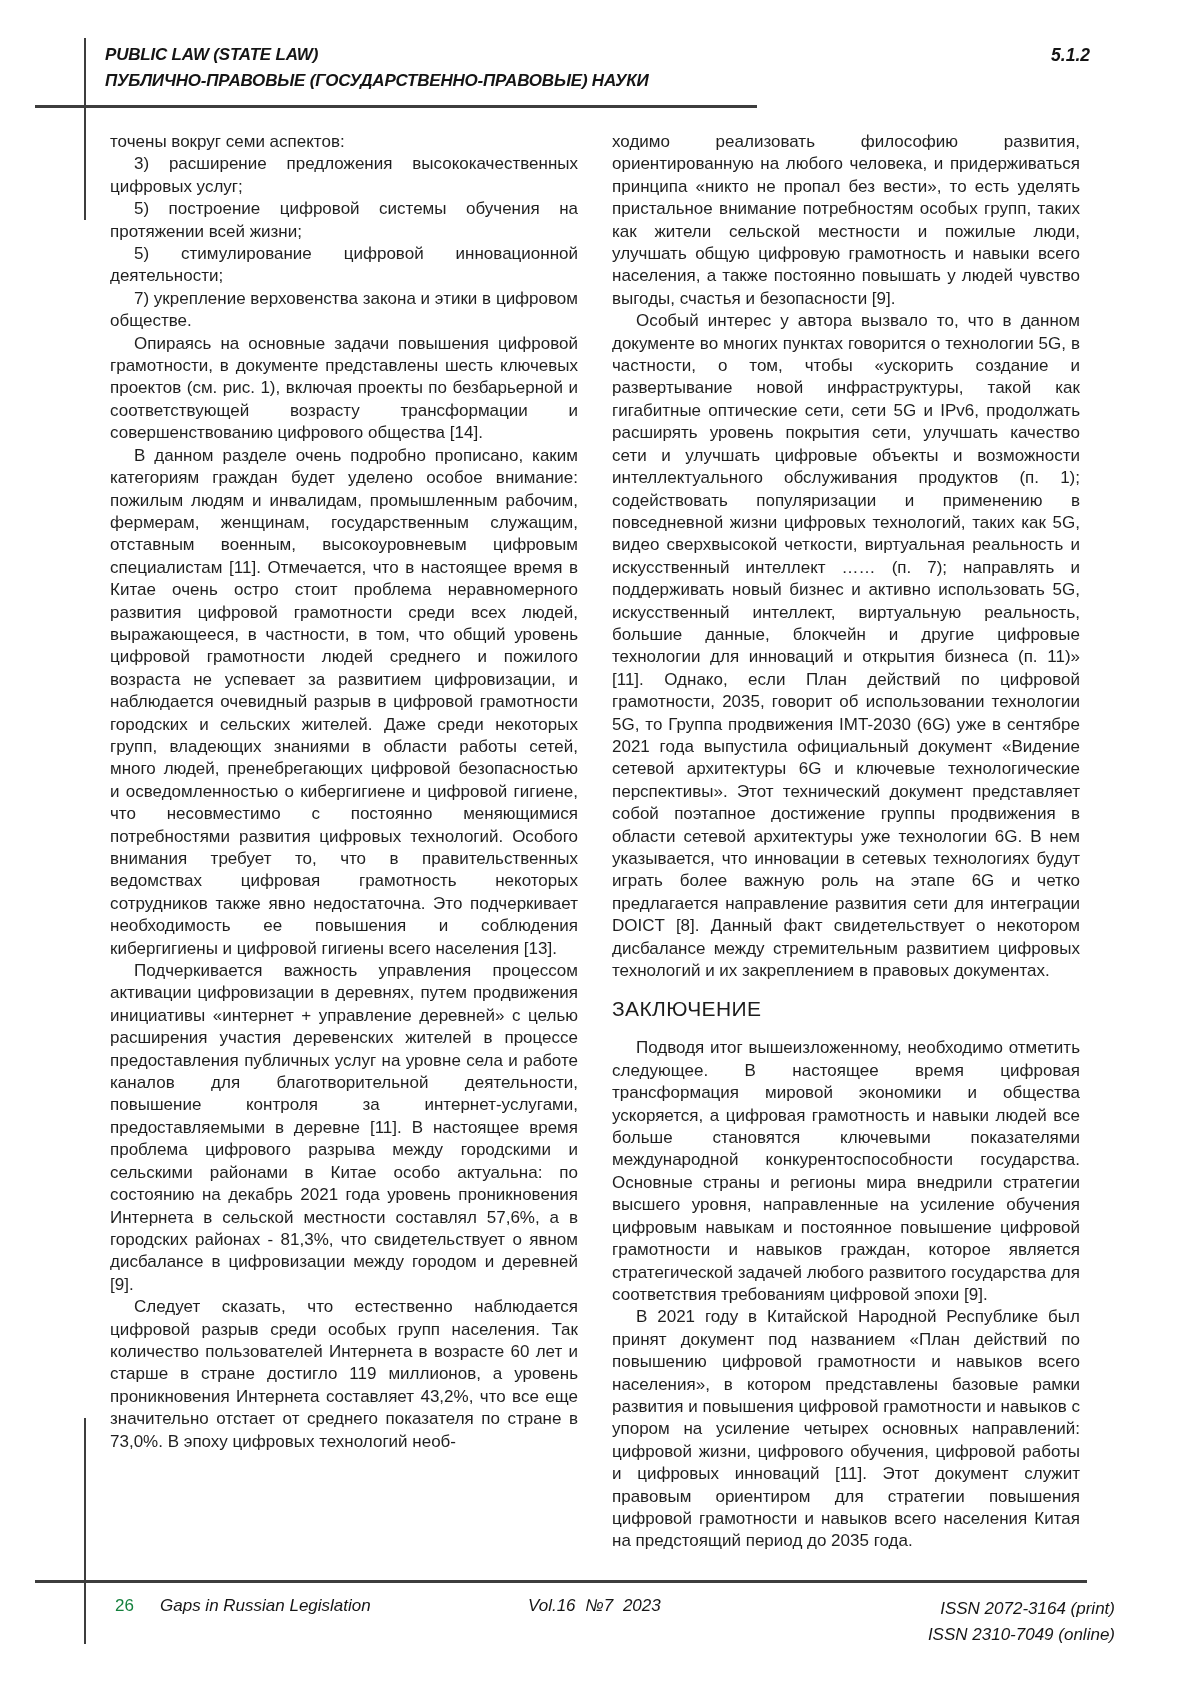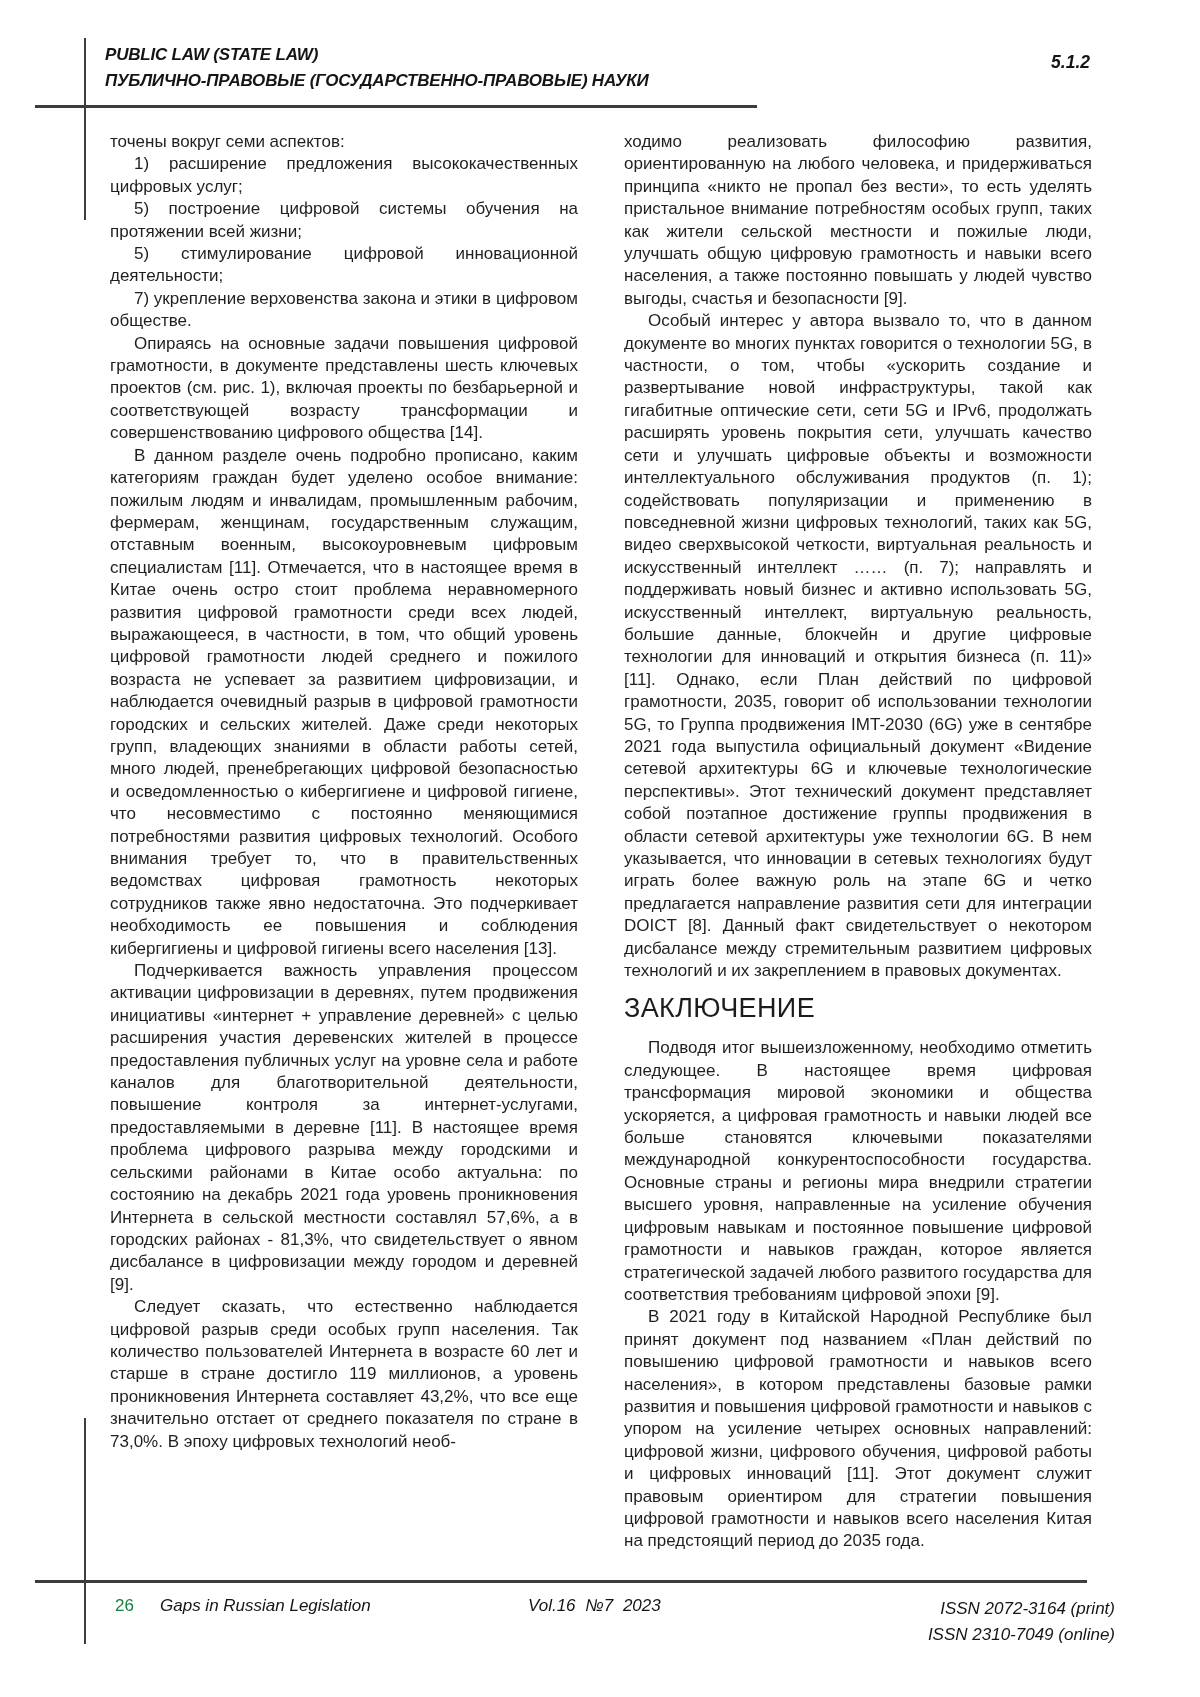--- a/index.html
+++ b/index.html
@@ -15,36 +15,36 @@
   .hrule { position:absolute; background:#3d3d3d; height:3px; }
   .hrule.header { left:35px; width:722px; top:105px; }
   .hrule.footer { left:35px; width:1052px; top:1580px; }
 
   .header-block {
     position:absolute; left:105px; top:42px;
     font-weight:bold; font-style:italic; font-size:17px; line-height:26px;
     letter-spacing:-0.2px; color:#151515;
   }
   .section-num {
-    position:absolute; top:52px; right:110px;
+    position:absolute; top:45px; right:110px;
     font-weight:bold; font-style:italic; font-size:17.5px; color:#151515;
   }
 
   .columns {
     position:absolute; left:110px; top:131px; width:982px;
-    display:flex; gap:46px;
+    display:flex; gap:34px;
   }
   .col {
     width:468px; font-size:17px; line-height:22.4px;
     text-align:justify; color:#1f1f1f;
   }
   .blk { text-indent:0; }
   .blk.indent, .blk.item { text-indent:24px; }
   .blk.heading {
-    font-size:27px; font-weight:normal; line-height:25px;
+    font-size:21px; font-weight:normal; line-height:25px;
     margin:14px 0 16px; text-align:left; letter-spacing:0.4px; color:#1c1c1c;
   }
 
   .footer-item { position:absolute; font-style:italic; font-weight:normal; font-size:17px; color:#151515; }
   .pagenum { left:115px; top:1596px; font-style:normal; font-weight:normal; color:#15803d; }
   .journal { left:160px; top:1596px; }
   .vol { left:528px; top:1596px; word-spacing:5px; }
   .issn { right:85px; top:1596px; text-align:right; line-height:26px; }
 </style>
 </head>
@@ -57,21 +57,21 @@
 
 <header class="header-block">
   <div>PUBLIC LAW (STATE LAW)</div>
   <div>ПУБЛИЧНО-ПРАВОВЫЕ (ГОСУДАРСТВЕННО-ПРАВОВЫЕ) НАУКИ</div>
 </header>
 <div class="section-num">5.1.2</div>
 
 <main class="columns">
   <section class="col">
       <p class="blk plain">точены вокруг семи аспектов:</p>
-      <p class="blk item">1) расширение предложения высококачественных цифровых услуг;</p>
+      <p class="blk item">3) расширение предложения высококачественных цифровых услуг;</p>
       <p class="blk item">5) построение цифровой системы обучения на протяжении всей жизни;</p>
       <p class="blk item">5) стимулирование цифровой инновационной деятельности;</p>
       <p class="blk item">7) укрепление верховенства закона и этики в цифровом обществе.</p>
       <p class="blk indent">Опираясь на основные задачи повышения цифровой грамотности, в документе представлены шесть ключевых проектов (см. рис. 1), включая проекты по безбарьерной и соответствующей возрасту трансформации и совершенствованию цифрового общества [14].</p>
       <p class="blk indent">В данном разделе очень подробно прописано, каким категориям граждан будет уделено особое внимание: пожилым людям и инвалидам, промышленным рабочим, фермерам, женщинам, государственным служащим, отставным военным, высокоуровневым цифровым специалистам [11]. Отмечается, что в настоящее время в Китае очень остро стоит проблема неравномерного развития цифровой грамотности среди всех людей, выражающееся, в частности, в том, что общий уровень цифровой грамотности людей среднего и пожилого возраста не успевает за развитием цифровизации, и наблюдается очевидный разрыв в цифровой грамотности городских и сельских жителей. Даже среди некоторых групп, владеющих знаниями в области работы сетей, много людей, пренебрегающих цифровой безопасностью и осведомленностью о кибергигиене и цифровой гигиене, что несовместимо с постоянно меняющимися потребностями развития цифровых технологий. Особого внимания требует то, что в правительственных ведомствах цифровая грамотность некоторых сотрудников также явно недостаточна. Это подчеркивает необходимость ее повышения и соблюдения кибергигиены и цифровой гигиены всего населения [13].</p>
       <p class="blk indent">Подчеркивается важность управления процессом активации цифровизации в деревнях, путем продвижения инициативы «интернет + управление деревней» с целью расширения участия деревенских жителей в процессе предоставления публичных услуг на уровне села и работе каналов для благотворительной деятельности, повышение контроля за интернет-услугами, предоставляемыми в деревне [11]. В настоящее время проблема цифрового разрыва между городскими и сельскими районами в Китае особо актуальна: по состоянию на декабрь 2021 года уровень проникновения Интернета в сельской местности составлял 57,6%, а в городских районах - 81,3%, что свидетельствует о явном дисбалансе в цифровизации между городом и деревней [9].</p>
       <p class="blk indent">Следует сказать, что естественно наблюдается цифровой разрыв среди особых групп населения. Так количество пользователей Интернета в возрасте 60 лет и старше в стране достигло 119 миллионов, а уровень проникновения Интернета составляет 43,2%, что все еще значительно отстает от среднего показателя по стране в 73,0%. В эпоху цифровых технологий необ-</p>
     </section>
   <section class="col">
       <p class="blk plain">ходимо реализовать философию развития, ориентированную на любого человека, и придерживаться принципа «никто не пропал без вести», то есть уделять пристальное внимание потребностям особых групп, таких как жители сельской местности и пожилые люди, улучшать общую цифровую грамотность и навыки всего населения, а также постоянно повышать у людей чувство выгоды, счастья и безопасности [9].</p>

